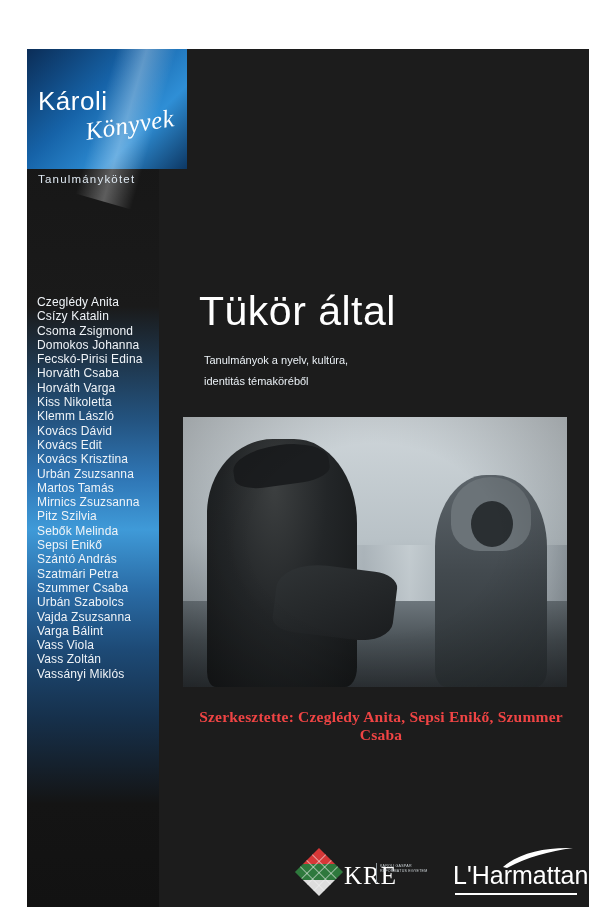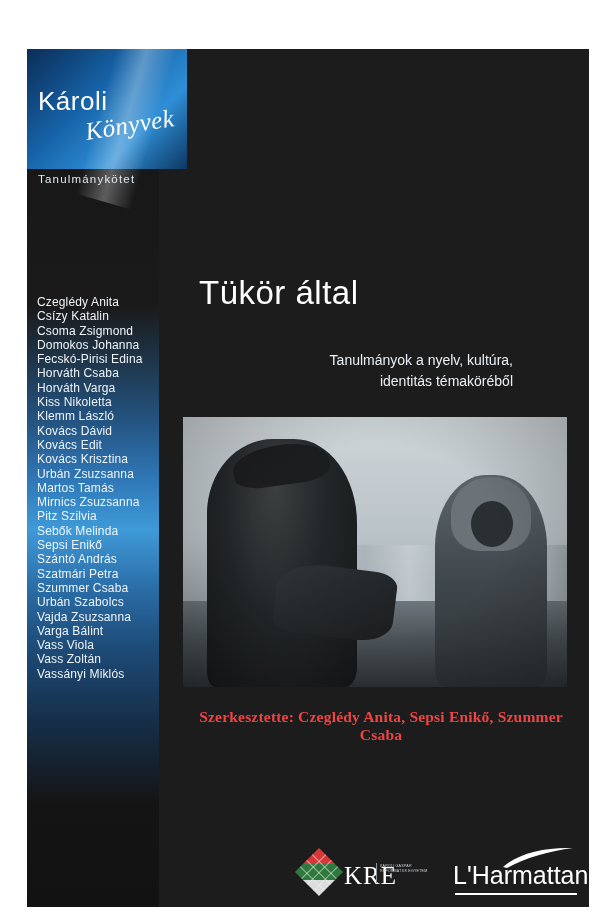--- a/index.html
+++ b/index.html
@@ -120,34 +120,33 @@
     position: absolute;
     left: 145px;
     top: 0;
     width: 417px;
     height: 858px;
   }
 
   .title {
     position: absolute;
     left: 27px;
-    top: 225px;
-    font-size: 33px;
+    top: 239px;
+    font-size: 41px;
     color: #ffffff;
     letter-spacing: 0.5px;
   }
   .subtitle {
     position: absolute;
-    left: 11px;
+    left: 32px;
     top: 301px;
     width: 330px;
-    font-size: 14px;
+    font-size: 11px;
     line-height: 21px;
     color: #eaf0f5;
-    text-align: right;
   }
 
   
   .photo {
     position: absolute;
     left: 11px;
     top: 368px;
     width: 384px;
     height: 270px;
     background: #9aa3a8;

